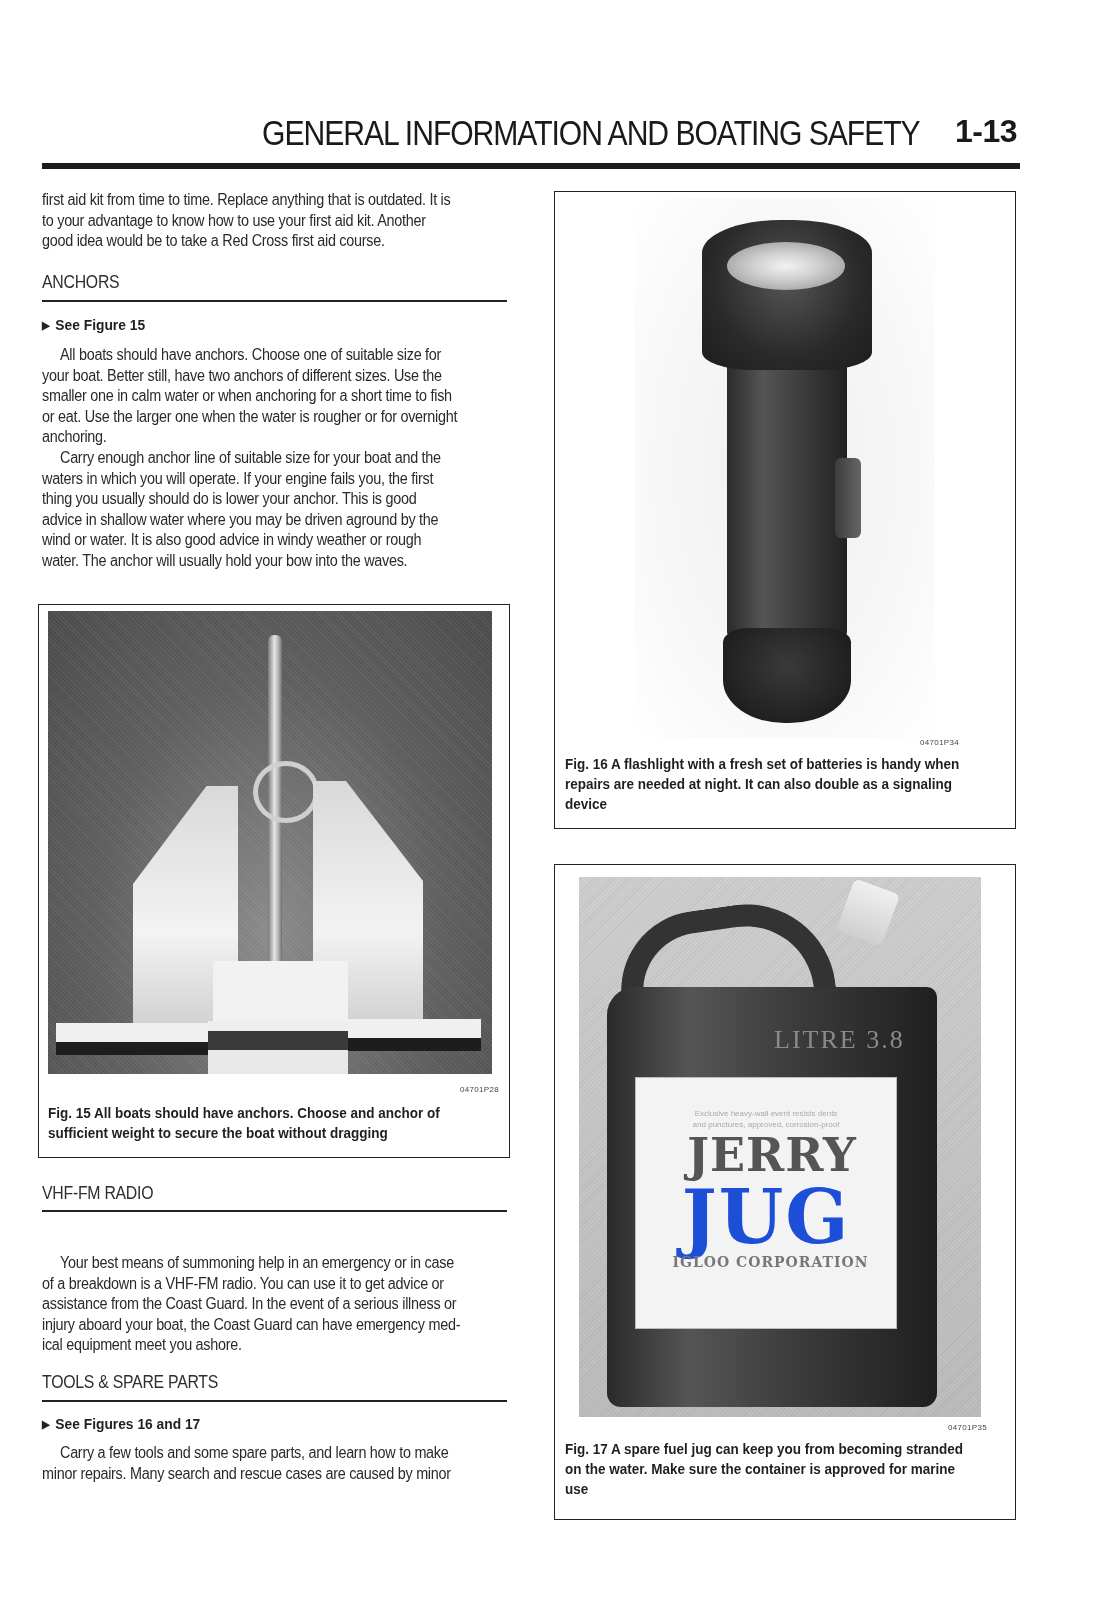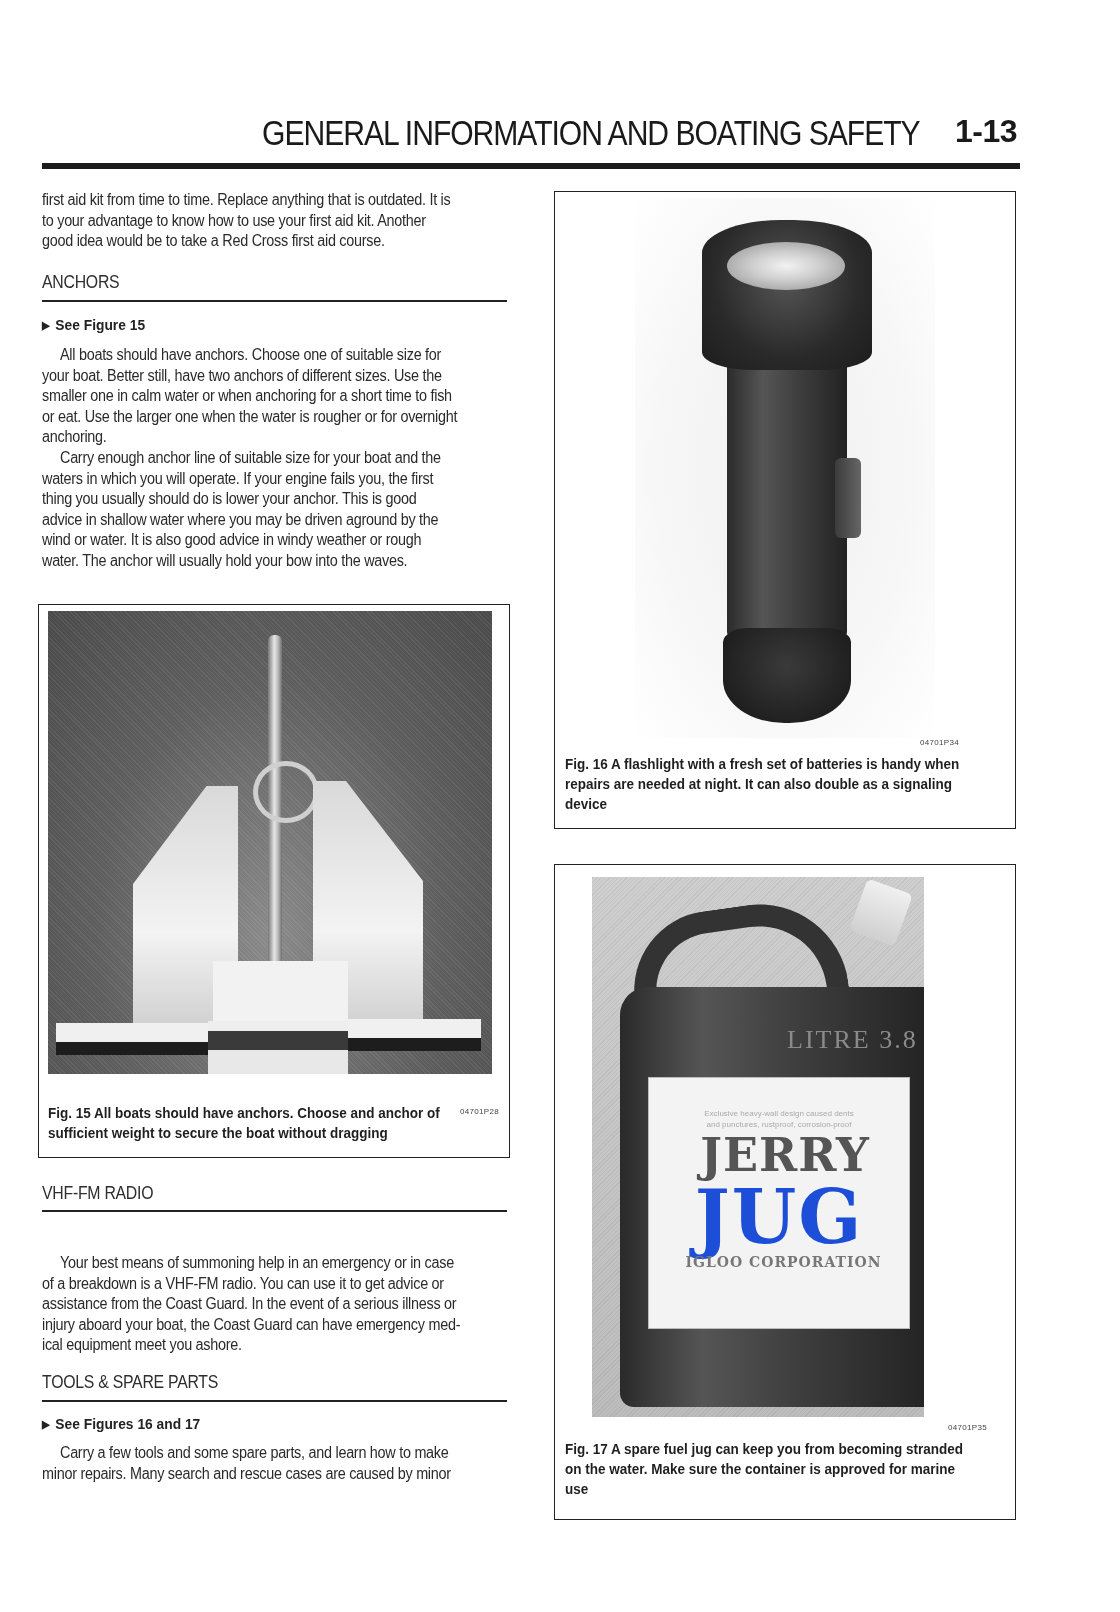--- a/index.html
+++ b/index.html
@@ -119,21 +119,21 @@
 
     <div class="abs fluke" style="left:85px;top:175px;width:105px;height:245px;clip-path:polygon(70% 0,100% 0,100% 100%,0 100%,0 40%);"></div>
     <div class="abs fluke" style="left:265px;top:170px;width:110px;height:250px;clip-path:polygon(0 0,30% 0,100% 40%,100% 100%,0 100%);"></div>
 
     <div class="abs crown" style="left:165px;top:350px;width:135px;height:62px;"></div>
 
     <div class="abs stock" style="left:8px;top:412px;width:160px;height:32px;"></div>
     <div class="abs stock" style="left:298px;top:408px;width:135px;height:32px;"></div>
     <div class="abs base" style="left:160px;top:410px;width:140px;height:53px;"></div>
   </div>
-  <div class="abs fig-code" style="right:10px;top:502px;">04701P28</div>
+  <div class="abs fig-code" style="right:10px;top:480px;">04701P28</div>
   <div class="abs caption" style="left:9px;top:498px;width:500px;">
     <div>Fig. 15 All boats should have anchors. Choose and anchor of</div>
     <div>sufficient weight to secure the boat without dragging</div>
   </div>
 </div>
 
 <div class="abs sec-head" style="left:42px;top:1183px;">VHF-FM RADIO</div>
 <div class="abs sec-rule" style="left:42px;top:1210px;width:465px;"></div>
 <div class="abs para" style="left:42px;top:1253px;">
   <div><span class="ind"></span><span>Your best means of summoning help in an emergency or in case</span></div>
@@ -163,29 +163,29 @@
   </div>
   <div class="abs fig-code" style="right:56px;top:546px;">04701P34</div>
   <div class="abs caption" style="left:10px;top:562px;width:500px;">
     <div>Fig. 16 A flashlight with a fresh set of batteries is handy when</div>
     <div>repairs are needed at night. It can also double as a signaling</div>
     <div>device</div>
   </div>
 </div>
 
 <div class="abs frame" style="left:554px;top:864px;width:460px;height:654px;">
-  <div class="abs photo jug-bg" style="left:37px;top:12px;width:332px;height:540px;">
+  <div class="abs photo jug-bg" style="left:24px;top:12px;width:402px;height:540px;">
     <div class="abs jug-handle" style="left:40px;top:30px;width:170px;height:110px;"></div>
     <div class="abs jug-cap" style="left:265px;top:8px;width:48px;height:55px;"></div>
     <div class="abs jug-body" style="left:28px;top:110px;width:330px;height:420px;"></div>
     <div class="abs jl-litre" style="left:195px;top:148px;">LITRE 3.8</div>
     <div class="abs jug-label" style="left:56px;top:200px;width:260px;height:250px;">
       <div style="height:30px;"></div>
-      <div class="jl-small">Exclusive heavy-wall design caused dents</div>
-      <div class="jl-small">and punctures, rustproof, corrosion-proof</div>
+      <div class="jl-small">Exclusive heavy-wall event resists dents</div>
+      <div class="jl-small">and punctures, approved, corrosion-proof</div>
       <div class="jl-jerry">JERRY</div>
       <div class="jl-jug">JUG</div>
       <div class="jl-corp">IGLOO CORPORATION</div>
     </div>
   </div>
   <div class="abs fig-code" style="right:28px;top:558px;">04701P35</div>
   <div class="abs caption" style="left:10px;top:574px;width:500px;">
     <div>Fig. 17 A spare fuel jug can keep you from becoming stranded</div>
     <div>on the water. Make sure the container is approved for marine</div>
     <div>use</div>

